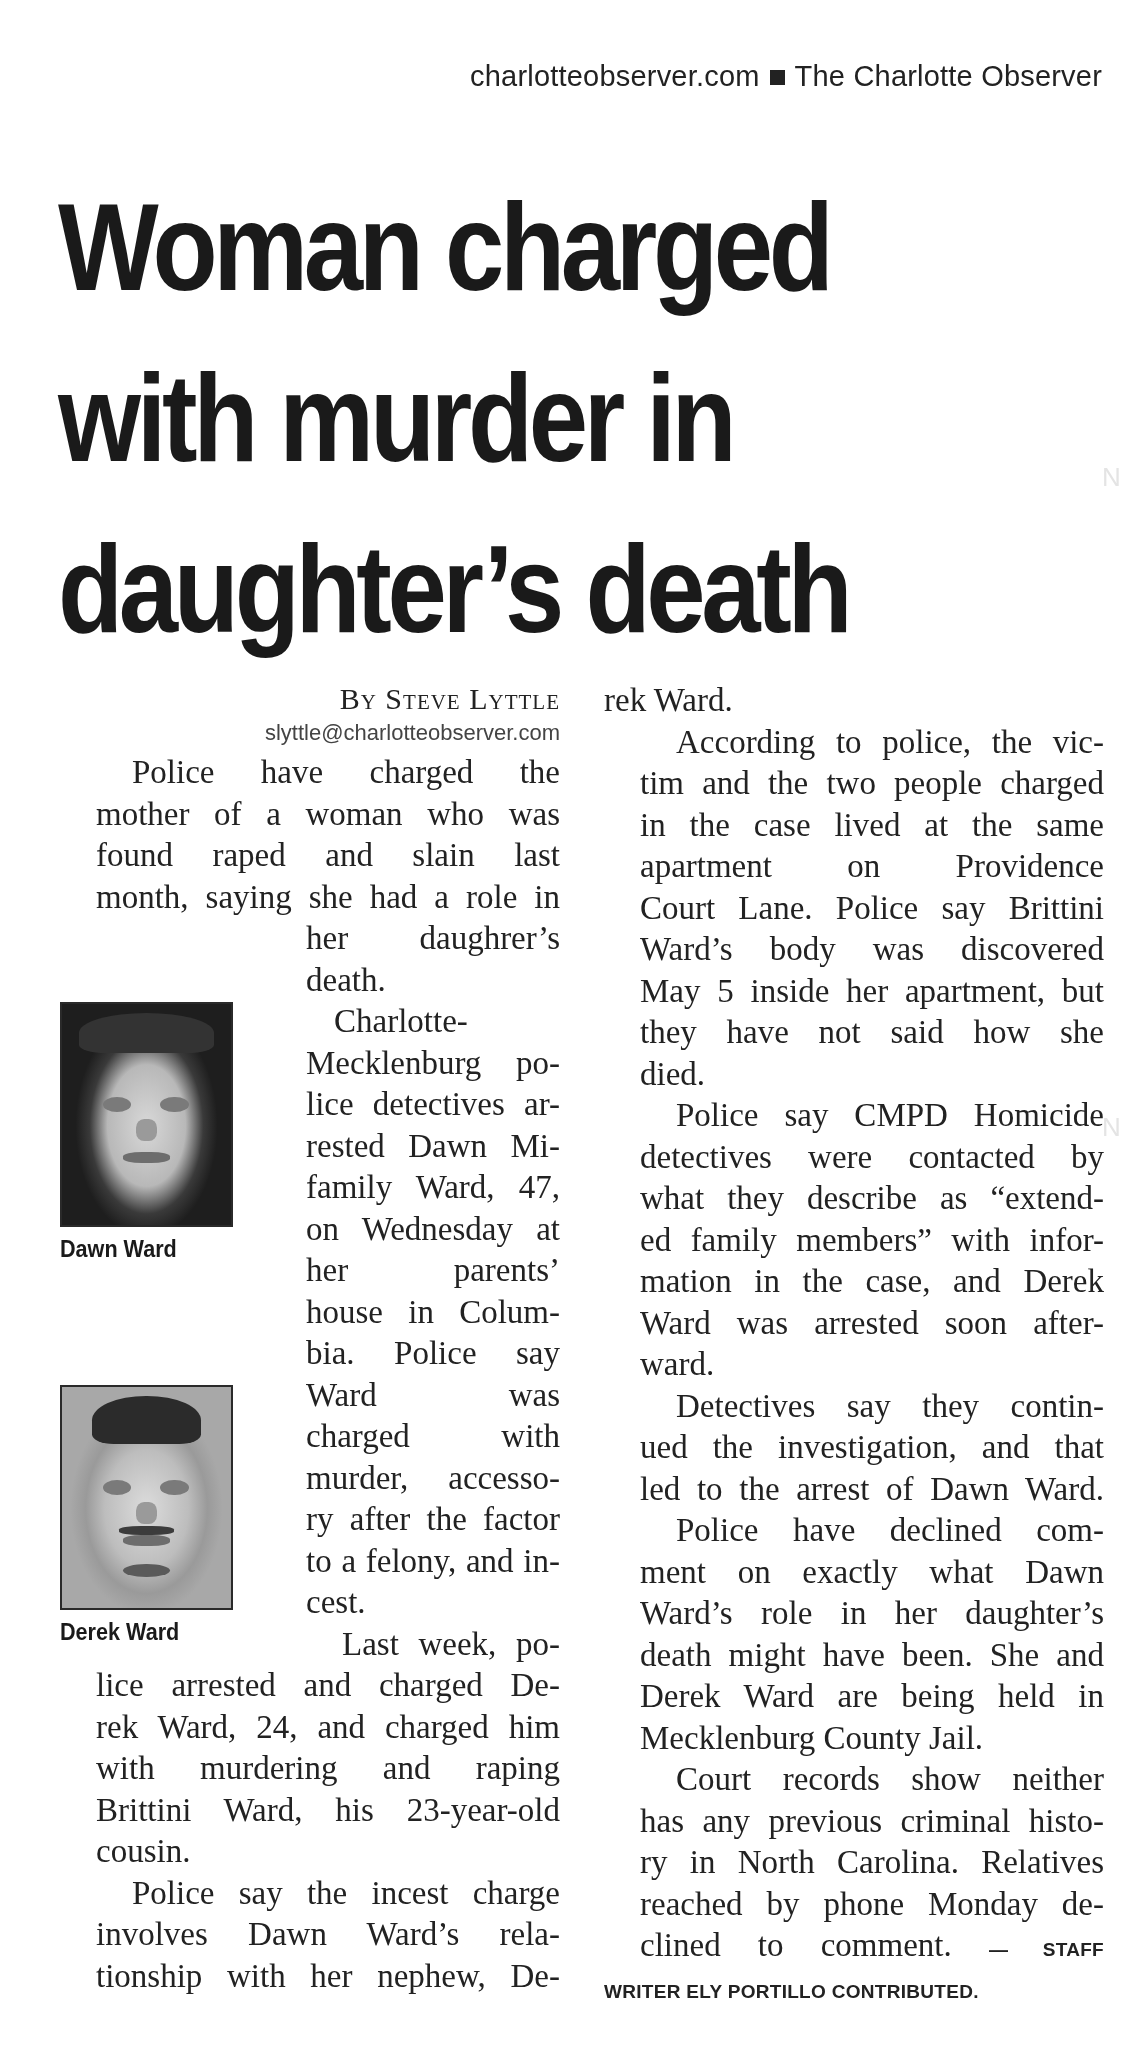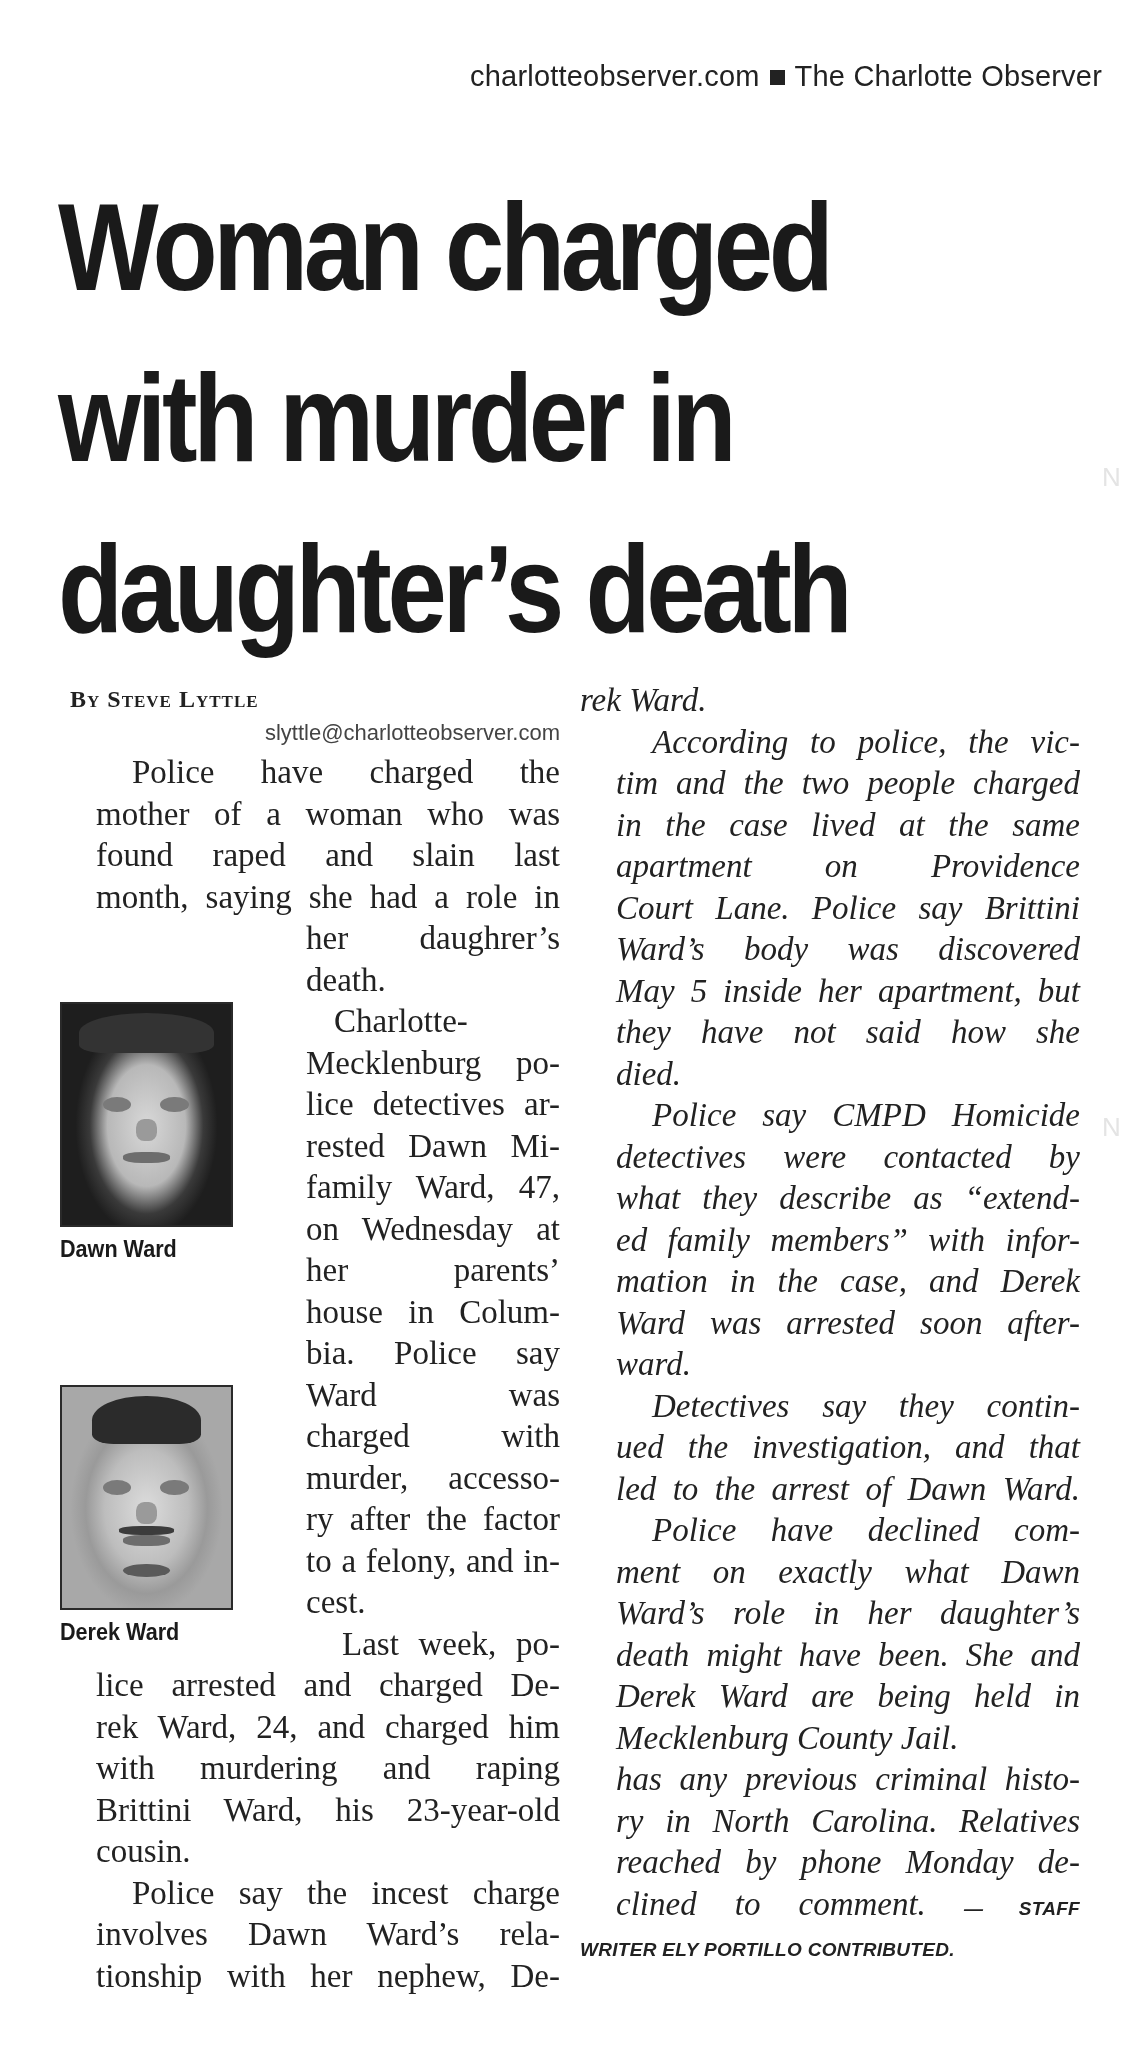--- a/index.html
+++ b/index.html
@@ -10,22 +10,22 @@
   }
   .masthead .sq { display:inline-block; width:15px; height:15px; background:#222; margin:0 10px 0 10px; vertical-align:1px; }
   .headline {
     position:absolute; left:58px; top:162px; width:1060px;
     font-family:"Liberation Sans", sans-serif; font-weight:bold; font-size:124px; line-height:171px;
     letter-spacing:-5px; color:#1a1a1a; transform:scaleX(0.86); transform-origin:left top;
   }
   .headline div { white-space:nowrap; }
   .col { position:absolute; top:680px; font-family:"Liberation Serif", serif; font-size:33px; line-height:41.5px; color:#222; }
   .col-left { left:60px; width:500px; }
-  .col-right { left:580px; width:500px;font-style:italic; }
-  .byline { text-align:left; font-family:"Liberation Serif", serif; font-weight:bold; font-variant:small-caps; font-size:24px; line-height:38px; letter-spacing:1px; margin-left:10px; }
+  .col-right { left:604px; width:500px; }
+  .byline { text-align:right; font-family:"Liberation Serif", serif; font-weight:normal; font-variant:small-caps; font-size:30px; line-height:38px; letter-spacing:1px; margin-left:10px; }
   .email { text-align:right; font-family:"Liberation Sans", sans-serif; font-size:22px; line-height:30px; color:#444; margin-bottom:4px; margin-left:10px; }
   p { margin:0; text-align:justify; text-indent:36px; }
   p.noindent { text-indent:0; }
   .line { display:block; text-align:justify; text-align-last:justify; white-space:nowrap; }
   .line.last { text-align-last:left; }
   .inset { padding-left:210px; }
   .photo-block { position:absolute; left:60px; width:175px; }
   .photo {
     width:173px; height:225px; border:2px solid #2a2a2a; box-sizing:border-box; position:relative; overflow:hidden;
   }
@@ -161,19 +161,20 @@
   </p>
   <p>
     <span class="line" style="padding-left:36px;">Police have declined com-</span>
     <span class="line">ment on exactly what Dawn</span>
     <span class="line">Ward’s role in her daughter’s</span>
     <span class="line">death might have been. She and</span>
     <span class="line">Derek Ward are being held in</span>
     <span class="line last">Mecklenburg County Jail.</span>
   </p>
   <p>
+    <span class="line" style="padding-left:36px;">Court records show neither</span>
     <span class="line">has any previous criminal histo-</span>
     <span class="line">ry in North Carolina. Relatives</span>
     <span class="line">reached by phone Monday de-</span>
     <span class="line"><span>clined to comment.</span> <span class="credit">— STAFF</span></span>
   </p>
   <div class="credit">WRITER ELY PORTILLO CONTRIBUTED.</div>
 </div>
 
 </body></html>

